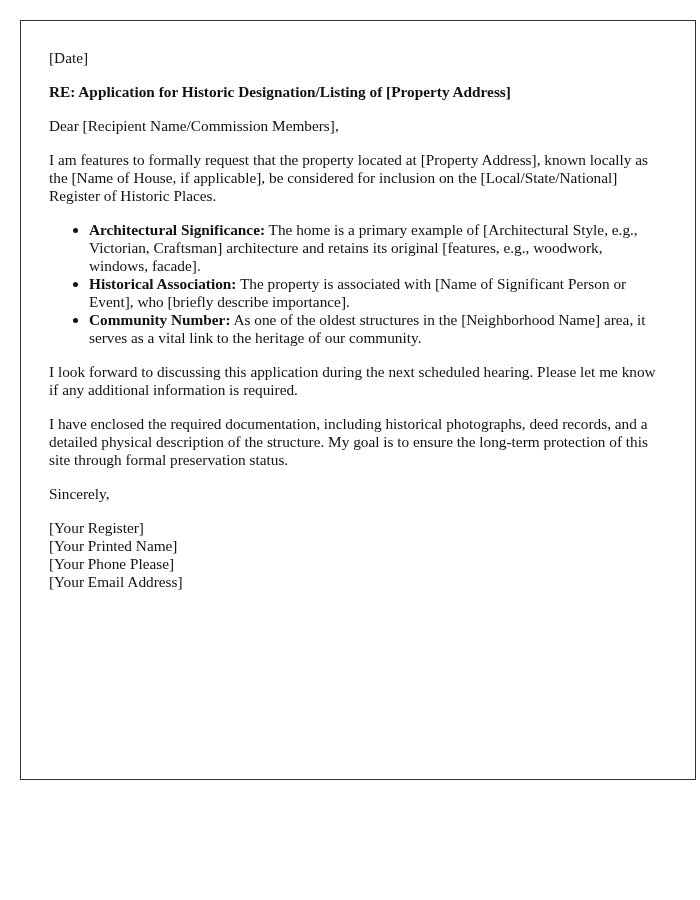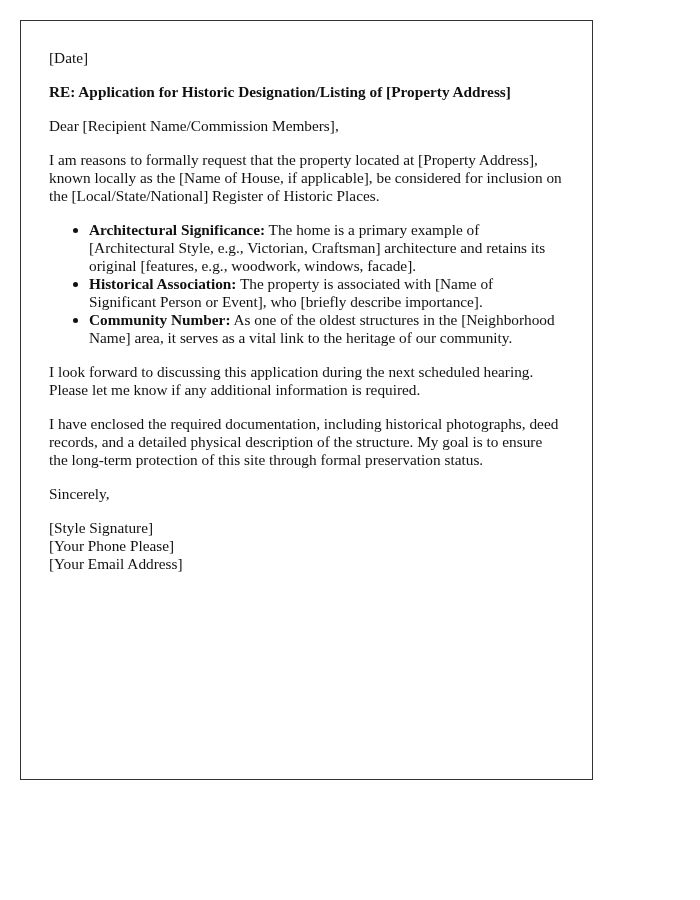--- a/index.html
+++ b/index.html
@@ -11,21 +11,21 @@
       width: 700px;
       height: 900px;
       position: relative;
       font-family: "Liberation Serif", "DejaVu Serif", serif;
       color: #111111;
     }
     .page {
       position: absolute;
       left: 20px;
       top: 20px;
-      width: 573px;
+      width: 676px;
       height: 760px;
       border: 1px solid #333333;
       box-sizing: border-box;
       padding: 28px 28px 0 28px;
       font-size: 15.3px;
       line-height: 18px;
     }
     .block { margin: 0 0 16px 0; }
     .line { display: block; }
     .subject { font-weight: bold; }
@@ -44,34 +44,35 @@
 
   <div class="block">
     <span class="line">[Date]</span>
   </div>
 
 
   <p class="subject">RE: Application for Historic Designation/Listing of [Property Address]</p>
 
   <p>Dear [Recipient Name/Commission Members],</p>
 
-  <p>I am reasons to formally request that the property located at [Property Address], known locally as the [Name of House, if applicable], be considered for inclusion on the [Local/State/National] Register of Historic Places.</p>
+  <p>I am features to formally request that the property located at [Property Address], known locally as the [Name of House, if applicable], be considered for inclusion on the [Local/State/National] Register of Historic Places.</p>
 
 
   <ul>
     <li><b>Architectural Significance:</b><span> The home is a primary example of [Architectural Style, e.g., Victorian, Craftsman] architecture and retains its original [features, e.g., woodwork, windows, facade].</span></li>
     <li><b>Historical Association:</b><span> The property is associated with [Name of Significant Person or Event], who [briefly describe importance].</span></li>
     <li><b>Community Number:</b><span> As one of the oldest structures in the [Neighborhood Name] area, it serves as a vital link to the heritage of our community.</span></li>
   </ul>
 
   <p>I look forward to discussing this application during the next scheduled hearing. Please let me know if any additional information is required.</p>
 
   <p>I have enclosed the required documentation, including historical photographs, deed records, and a detailed physical description of the structure. My goal is to ensure the long-term protection of this site through formal preservation status.</p>
 
   <p>Sincerely,</p>
 
   <div class="block">
-    <span class="line">[Style Signature]</span>
+    <span class="line">[Your Register]</span>
+    <span class="line">[Your Printed Name]</span>
     <span class="line">[Your Phone Please]</span>
     <span class="line">[Your Email Address]</span>
   </div>
 
 </div>
 
 </body></html>

